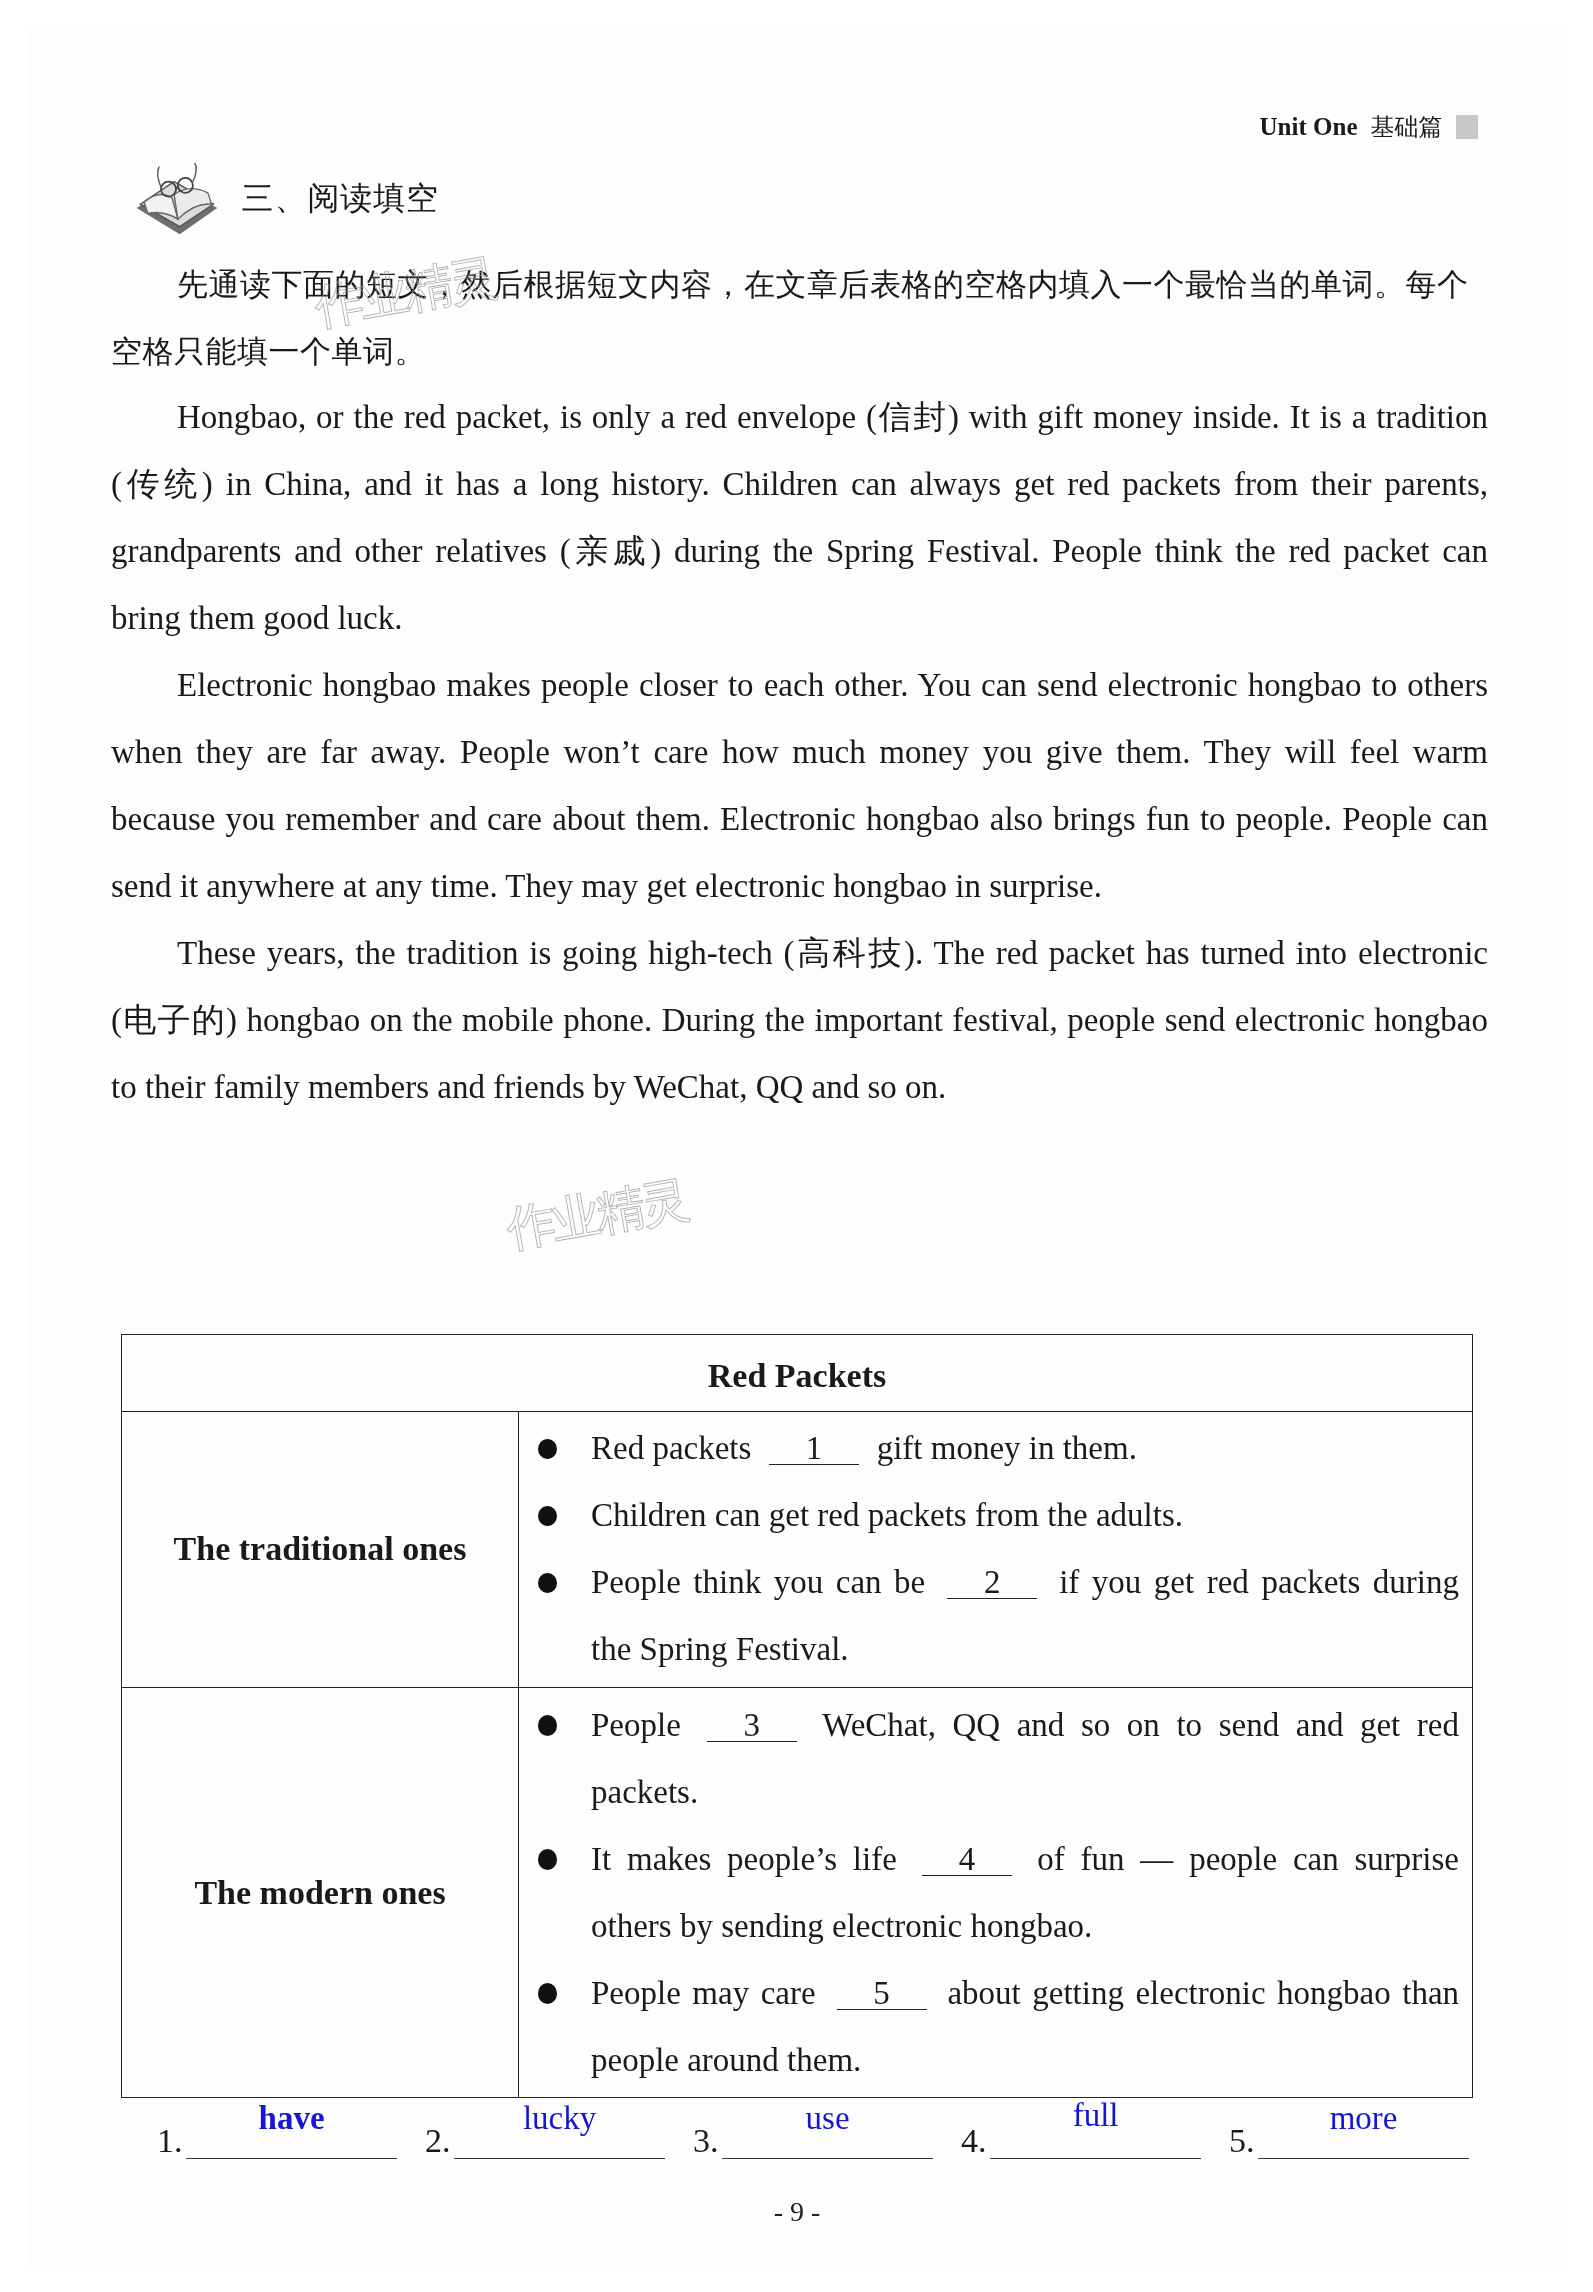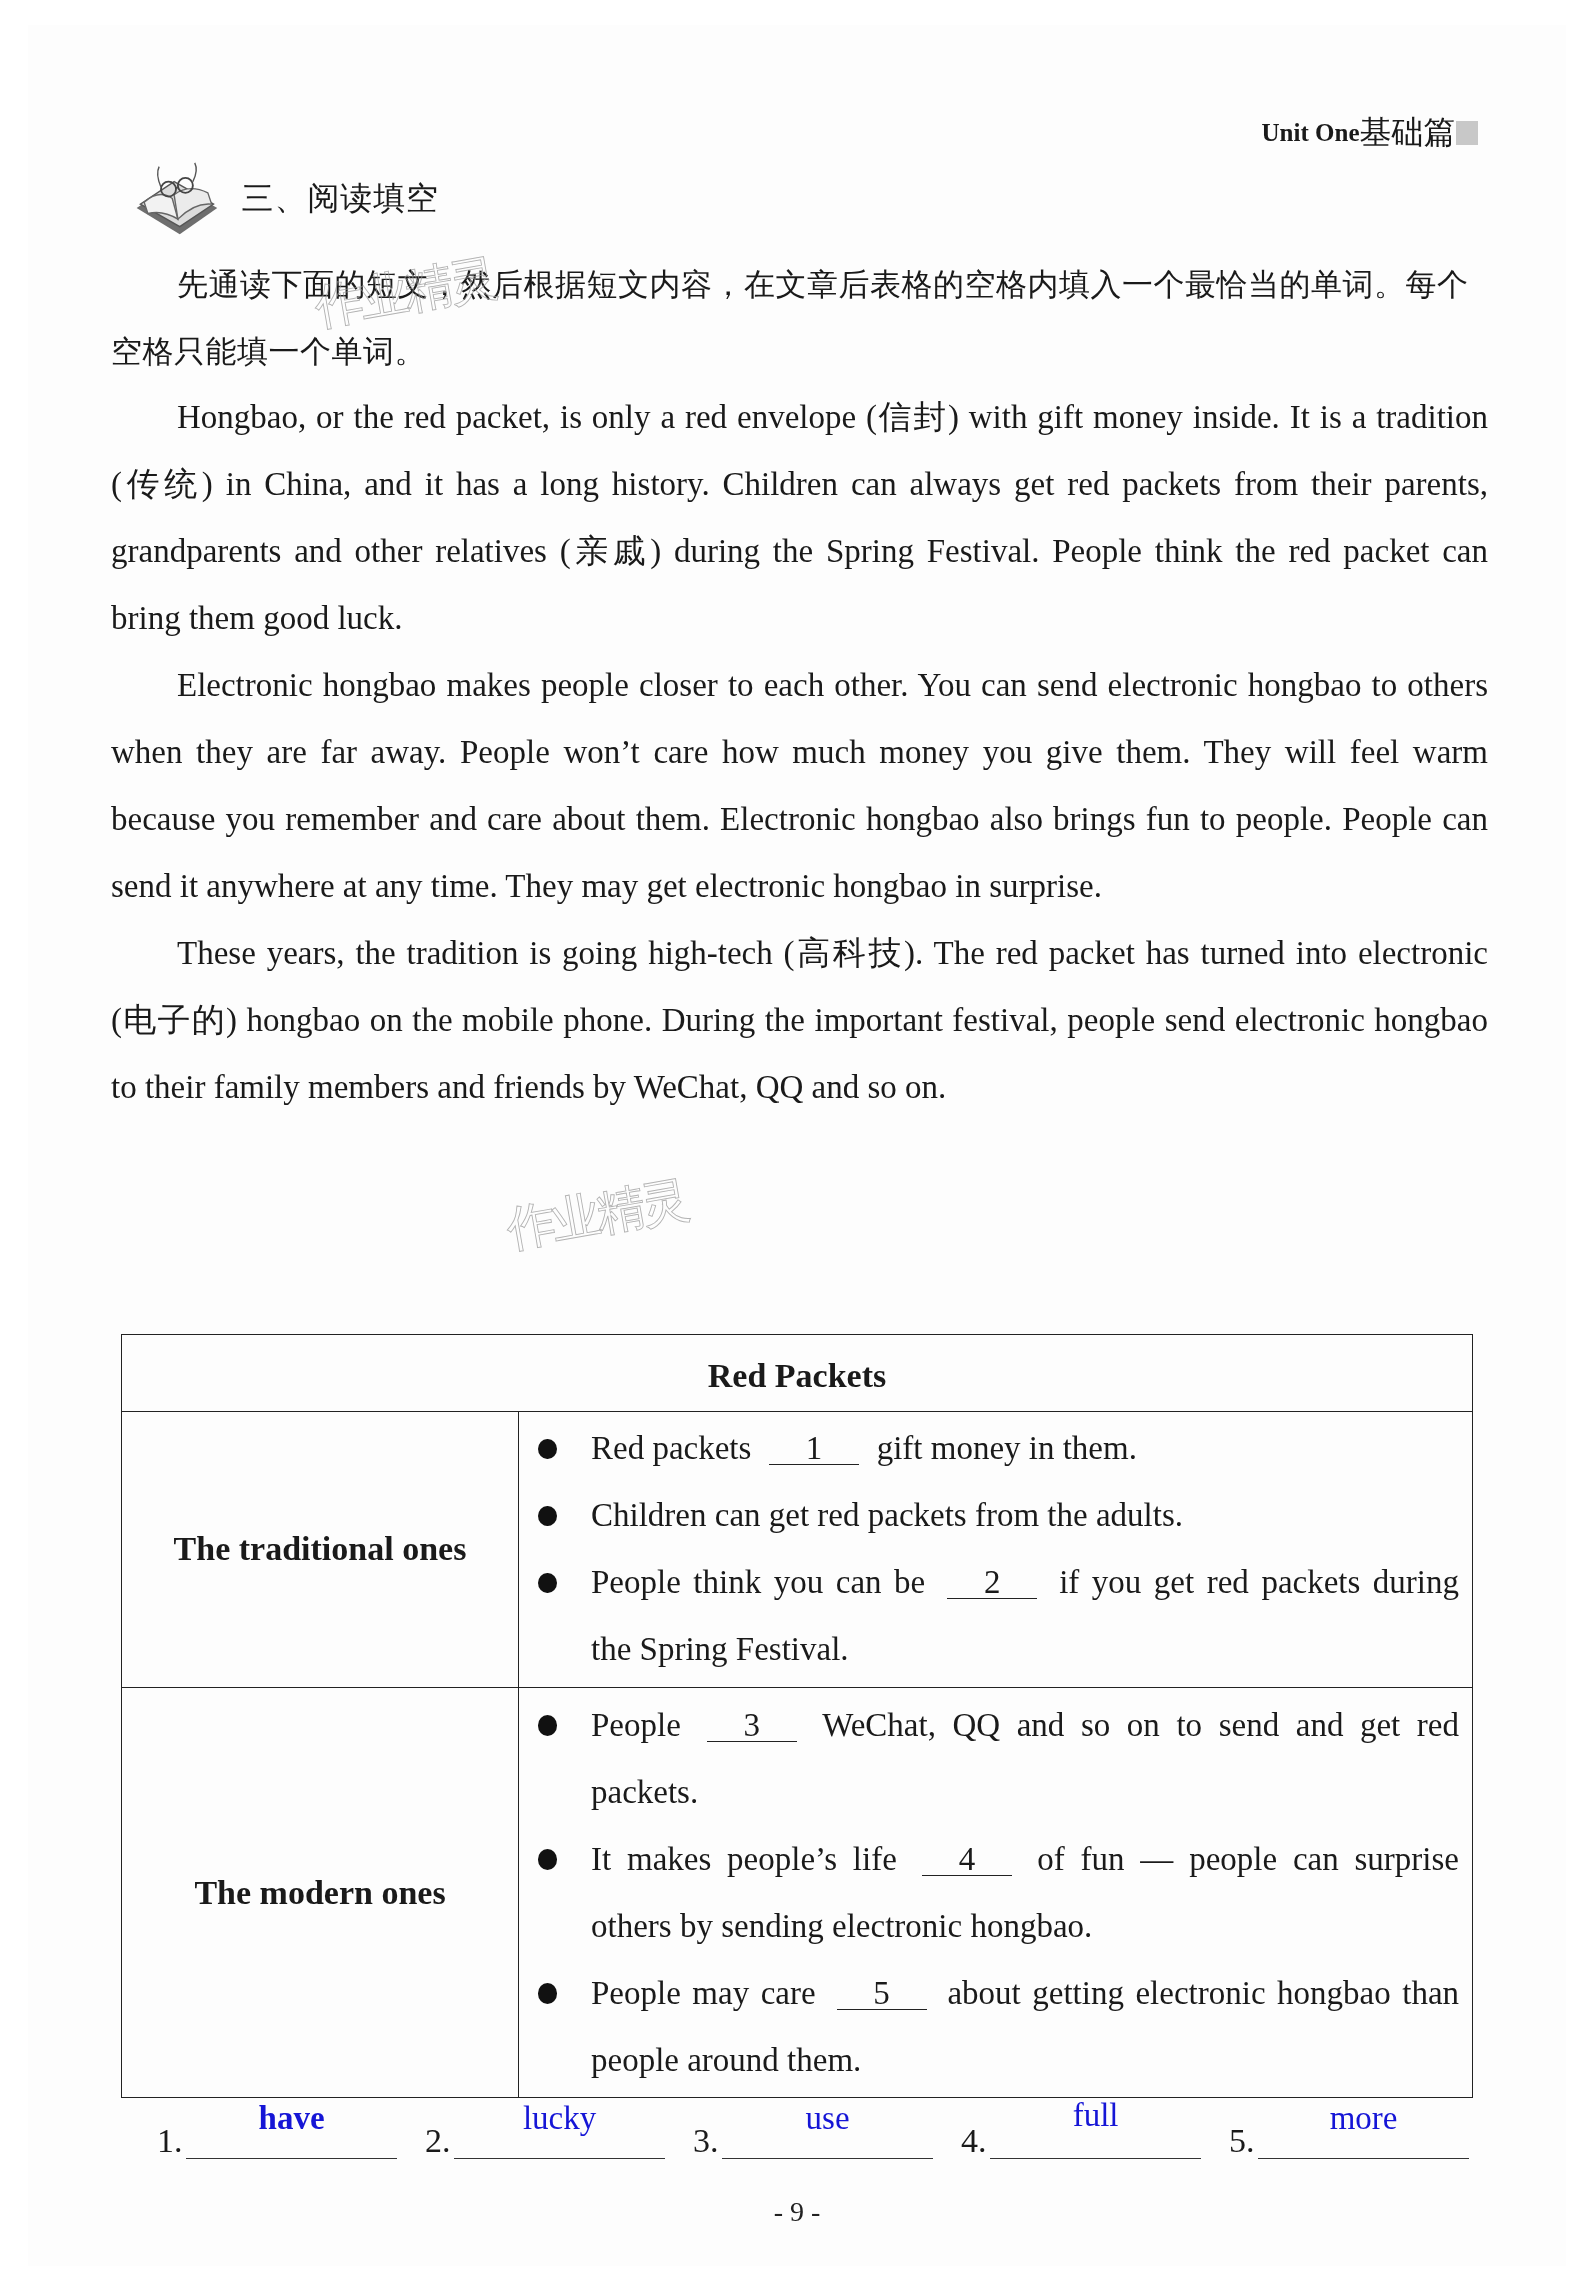--- a/index.html
+++ b/index.html
@@ -24,27 +24,28 @@
       background: #fdfdfd;
     }
     .header {
       position: absolute;
       top: 111px;
       right: 116px;
       font-size: 25px;
       font-weight: bold;
       display: flex;
       align-items: center;
+      gap: 13px;
       color: #1a1a1a;
       margin-left: 13px;
     }
     .header .cn {
       font-weight: normal;
       font-family: "DejaVu Sans", sans-serif;
-      font-size: 32px;
+      font-size: 24px;
     }
     .header .tab-square {
       width: 22.5px;
       height: 24px;
       background: #c8c8c8;
       display: inline-block;
     }
     .section-title {
       position: absolute;
       top: 161px;

